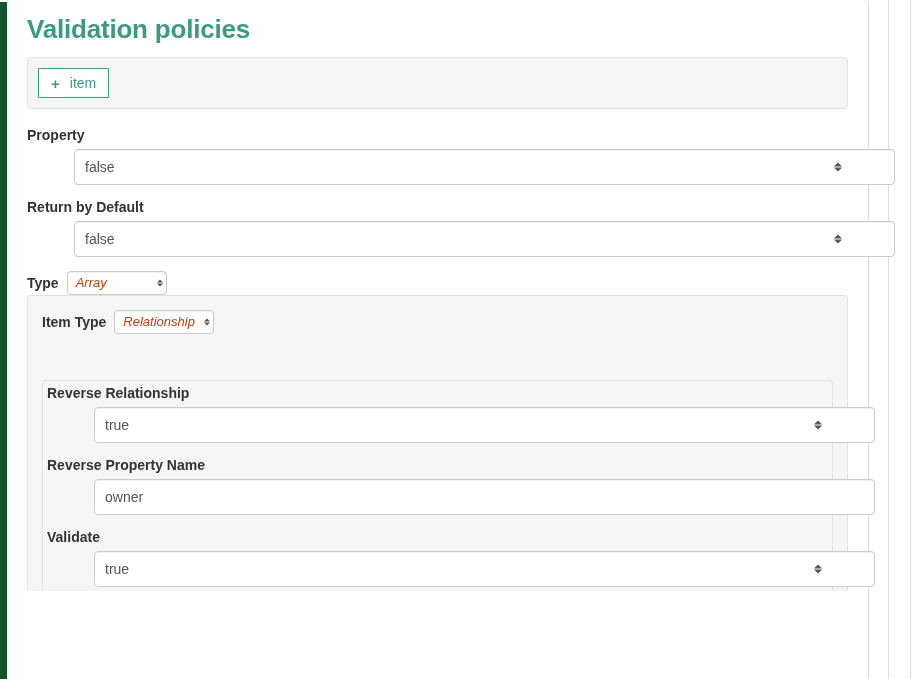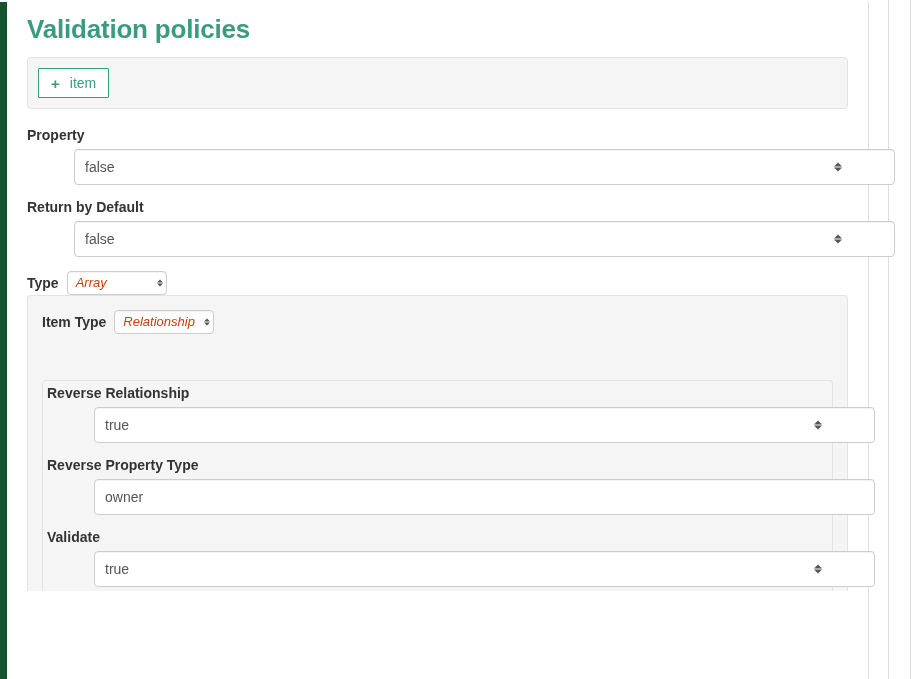--- a/index.html
+++ b/index.html
@@ -270,21 +270,21 @@
               <span class="sel-value">true</span>
             </div>
             <span class="select-caret">
               <span class="tri-up"></span>
                 <span class="tri-down"></span>
             </span>
           </div>
         </div>
 
         <div class="form-group">
-          <label class="form-label">Reverse Property Type</label>
+          <label class="form-label">Reverse Property Name</label>
           <input type="text" class="form-input" value="owner" style="">
         </div>
 
         <div class="form-group" style="margin-bottom:0">
           <label class="form-label">Validate</label>
           <div class="select-wrap sel-full">
             <div class="form-select">
               <span class="sel-value">true</span>
             </div>
             <span class="select-caret">

